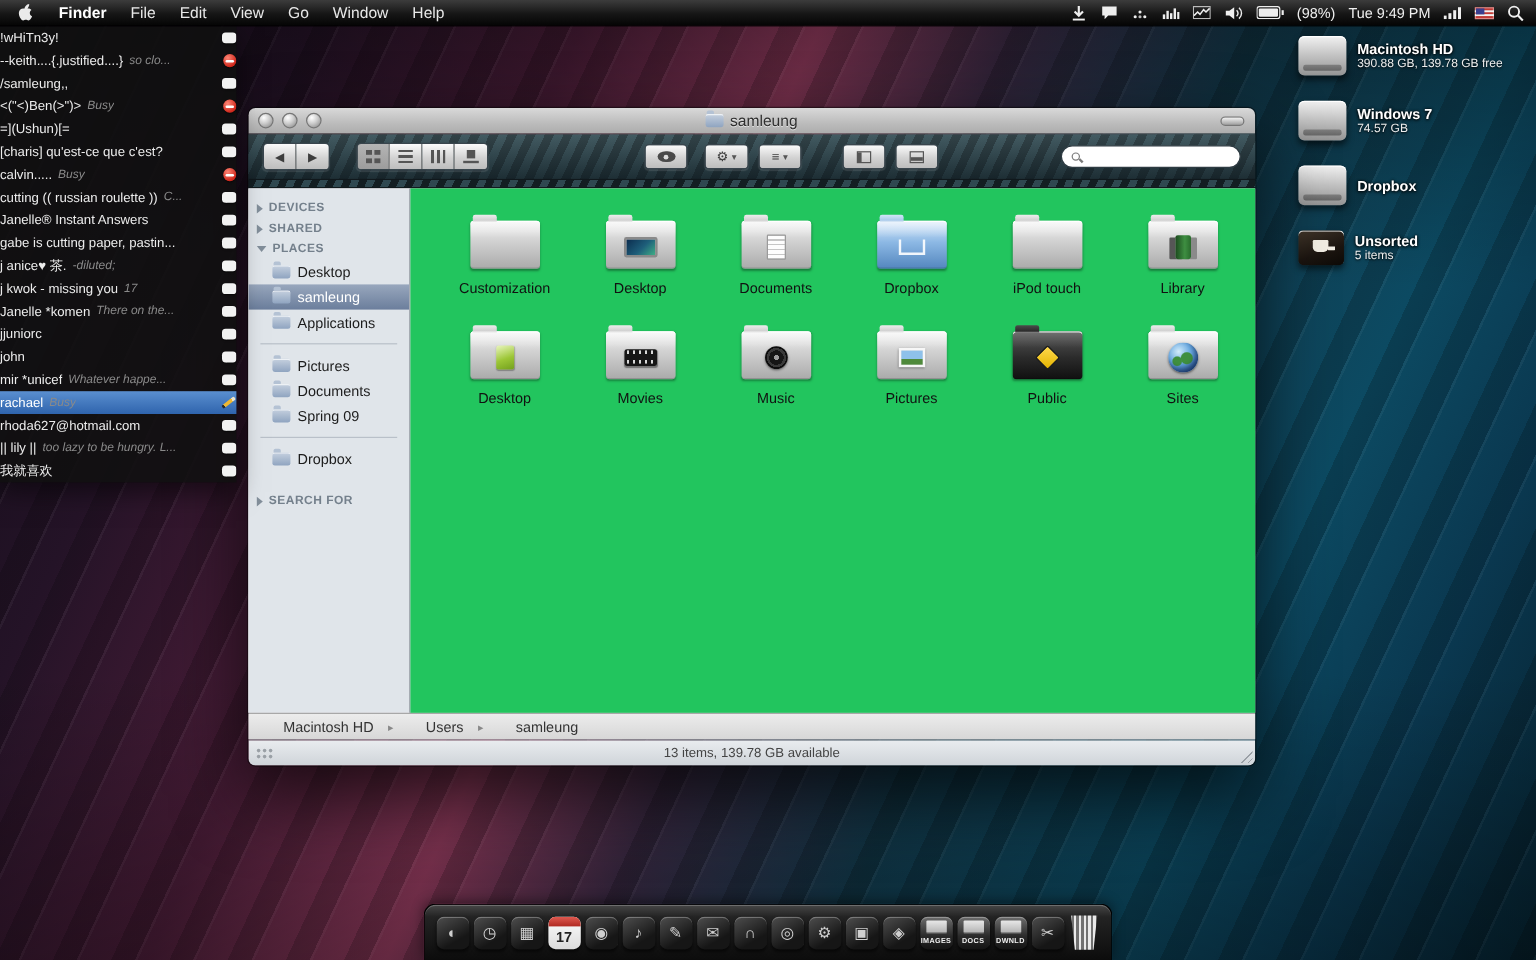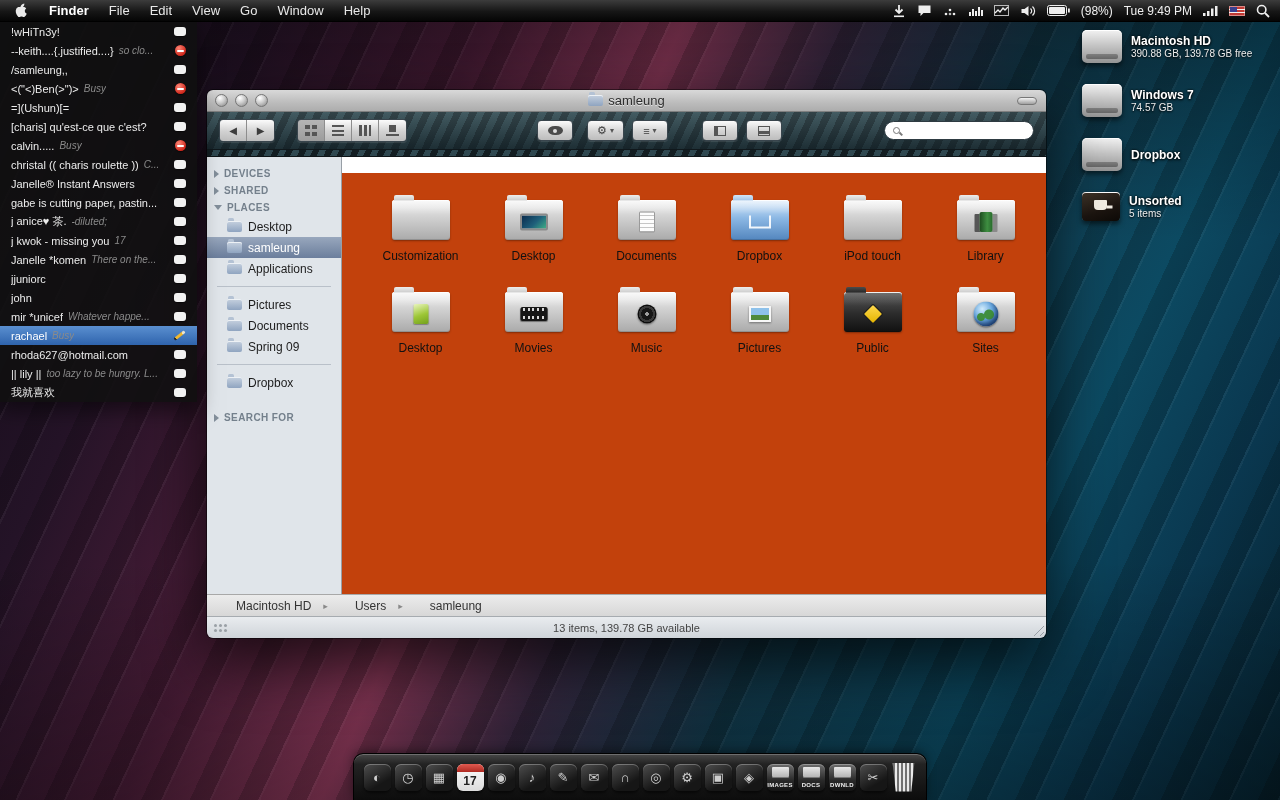--- a/index.html
+++ b/index.html
@@ -27,21 +27,21 @@
   .menu-right { margin-left:auto; display:flex; align-items:center; gap:11px; padding-right:10px; }
   .stxt { font-size:12px; color:#f0f0f0; }
   .sic { display:flex; align-items:center; }
   .flag { width:16px; height:10px; border:1px solid rgba(255,255,255,.4); position:relative;
     background:repeating-linear-gradient(180deg,#c23a34 0 1.6px,#f2f2f2 1.6px 3.2px); }
   .flag::before { content:""; position:absolute; left:0; top:0; width:7px; height:5px; background:#3a3f8f; }
 
   
   .buddylist { position:absolute; left:0; top:22px; width:197px; z-index:30;
     background:rgba(16,16,16,0.88); box-shadow:0 8px 20px rgba(0,0,0,0.5); }
-  .brow { display:flex; align-items:center; height:19px; padding:0 11px; overflow:hidden; white-space:nowrap; }
+  .brow { display:flex; align-items:center; height:19px; padding:0 0; overflow:hidden; white-space:nowrap; }
   .brow.k-sel { background:linear-gradient(#5a8fd0,#2f64ad); }
   .bname { color:#ececec; font-size:11px; overflow:hidden; text-overflow:ellipsis; }
   .brow.k-sel .bname { color:#fff; }
   .bstatus { color:#8a8a8a; font-size:10px; font-style:italic; margin-left:5px; overflow:hidden; flex-shrink:1; }
   .bicon { margin-left:auto; flex:none; position:relative; }
   .k-bubble .bicon { width:12px; height:9px; background:#f2f2f2; border-radius:3px; box-shadow:0 1px 1px rgba(0,0,0,.5); }
   .k-bubble .bicon::after { content:""; position:absolute; left:2px; bottom:-3px;
     border:3px solid transparent; border-top:3px solid #f2f2f2; border-left-width:2px; border-right-width:2px; }
   .k-block .bicon { width:11px; height:11px; border-radius:50%;
     background:radial-gradient(circle at 35% 30%, #ff8575, #d0281c 70%); box-shadow:0 1px 1px rgba(0,0,0,.5); }
@@ -114,21 +114,21 @@
   .tri { width:0; height:0; border-left:5px solid #828e9a; border-top:4px solid transparent; border-bottom:4px solid transparent; }
   .tri.down { border-left:4px solid transparent; border-right:4px solid transparent; border-top:5px solid #828e9a; border-bottom:none; }
   .srow { display:flex; align-items:center; gap:6px; height:21px; padding-left:20px; font-size:12px; color:#1c1c1c; position:relative; }
   .srow.k-sel { background:linear-gradient(#98a7bd,#6b7e9c); color:#fff; }
   .srow.k-div { margin-top:15px; }
   .srow.k-div::before { content:""; position:absolute; top:-8px; left:10px; right:10px; height:1px; background:#b9c0c9; }
   .sicon { width:15px; height:11px; flex:none; position:relative; border-radius:2px;
     background:linear-gradient(#c6d1df,#8fa4c0); box-shadow:inset 0 1px 0 rgba(255,255,255,.7); }
   .sicon::before { content:""; position:absolute; top:-3px; left:1px; width:6px; height:3px; border-radius:1.5px 1.5px 0 0; background:#b4c2d4; }
 
-  .content { flex:1; position:relative; overflow:hidden; background:#c2410c;margin-top:16px; }
+  .content { flex:1; position:relative; overflow:hidden; background:#22c55e; }
   .igrid { display:grid; grid-template-columns:repeat(6,113px); row-gap:24px; padding:22px 0 0 22px; }
   .icell { display:flex; flex-direction:column; align-items:center; width:113px; }
   .ficon { position:relative; width:58px; height:47px; }
   .folder { position:absolute; left:0; right:0; bottom:2px; height:40px; border-radius:3px;
     background:linear-gradient(180deg,#f4f4f4 0%,#d3d3d3 40%,#aaaaaa 100%);
     box-shadow:inset 0 1px 0 rgba(255,255,255,.9), inset 0 -1px 0 rgba(0,0,0,.15), 0 1px 2px rgba(0,0,0,.35); }
   .folder::before { content:""; position:absolute; top:-5px; left:2px; width:20px; height:6px;
     border-radius:2px 2px 0 0; background:linear-gradient(#ededed,#c9c9c9); }
   .folder::after { content:""; position:absolute; left:0; right:0; top:0; height:14px; border-radius:3px 3px 0 0;
     background:linear-gradient(rgba(255,255,255,.55),rgba(255,255,255,0)); }
@@ -371,21 +371,21 @@
 
   <div class="brow">
     <span class="bname">calvin.....</span>
     <span class="bstatus">Busy</span>
     <span class="bicon-wrap k-block" style="margin-left:auto;display:flex;">
       <span class="bicon" style="margin-left:0;"></span>
     </span>
   </div>
 
   <div class="brow">
-    <span class="bname">christal (( charis roulette ))</span>
+    <span class="bname">cutting (( russian roulette ))</span>
     <span class="bstatus">C...</span>
     <span class="bicon-wrap k-bubble" style="margin-left:auto;display:flex;">
       <span class="bicon" style="margin-left:0;"></span>
     </span>
   </div>
 
   <div class="brow">
     <span class="bname">Janelle® Instant Answers</span>
     <span class="bstatus"></span>
     <span class="bicon-wrap k-bubble" style="margin-left:auto;display:flex;">

